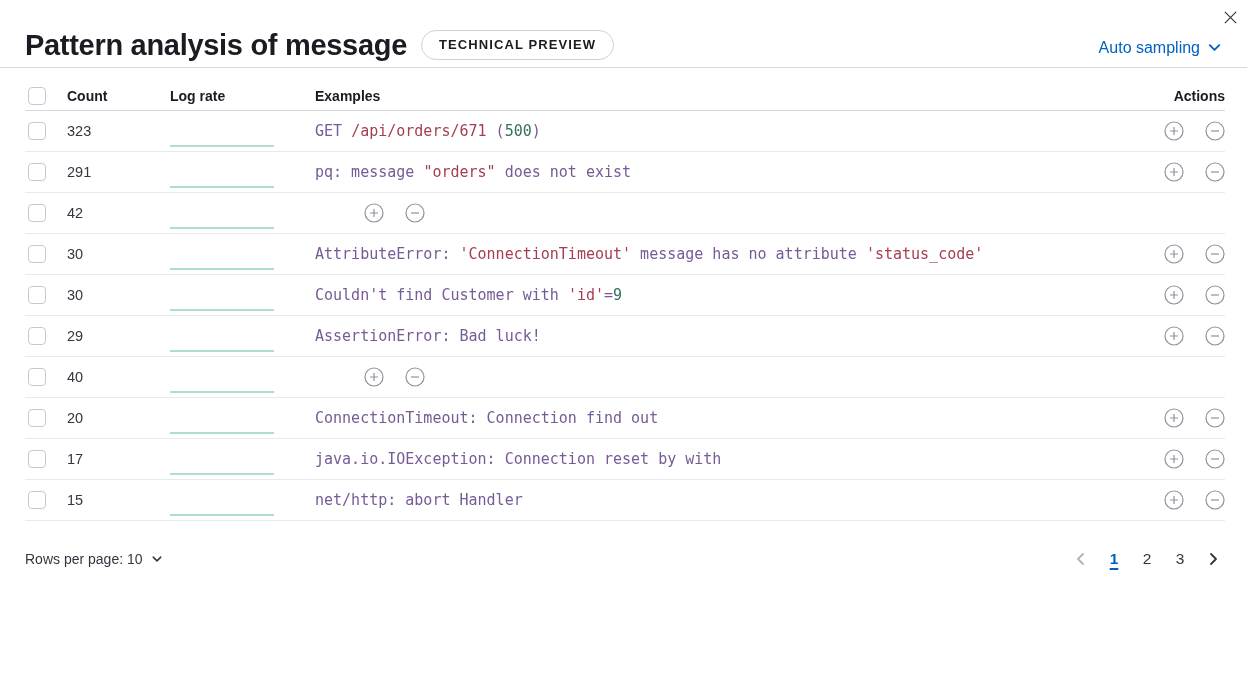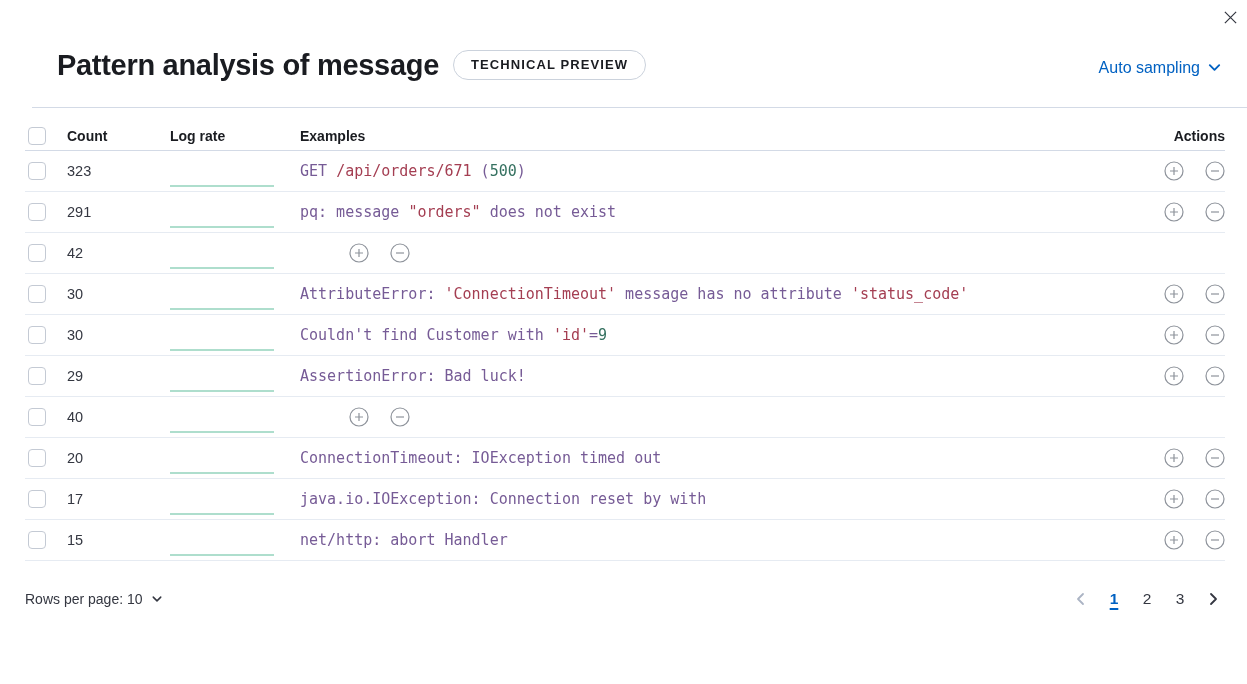--- a/index.html
+++ b/index.html
@@ -13,23 +13,22 @@
     background: #fff;
     overflow: hidden;
   }
 
   
   .flyout-header {
     display: flex;
     align-items: center;
     justify-content: space-between;
     padding: 24px 25px 0 25px;
-    height: 108px;
+    height: 68px;
     border-bottom: 1px solid #D3DAE6;
-    margin-left: 32px;
   }
   .title-row { display: flex; align-items: center; gap: 14px; }
   .page-title {
     font-size: 29px;
     font-weight: 700;
     color: #1A1C21;
     letter-spacing: -0.3px;
     line-height: 1.2;
   }
   .badge {
@@ -87,21 +86,21 @@
     color: #1A1C21;
   }
   .tr {
     display: flex;
     align-items: center;
     height: 41px;
     border-bottom: 1px solid #E6EBF2;
   }
   .c1 { width: 42px; padding-left: 3px; display: flex; align-items: center; }
   .c2 { width: 103px; }
-  .c3 { width: 130px; }
+  .c3 { width: 145px; }
   .c4 { flex: 1; overflow: hidden; white-space: nowrap; }
   .c5 { width: 110px; display: flex; justify-content: flex-end; align-items: center; gap: 21px; text-align: right; }
   .thead .c5 { display: block; }
 
   input.cb {
     appearance: none;
     -webkit-appearance: none;
     width: 18px; height: 18px;
     border: 1px solid #C4CAD4;
     border-radius: 4px;
@@ -922,21 +921,21 @@
                 <div class="bar">
                   <div class="seg orange" style="height: 0%;"></div>
                   <div class="seg green" style="height: 5%;"></div>
                 </div>
                 <div class="bar">
                   <div class="seg orange" style="height: 4%;"></div>
                   <div class="seg green" style="height: 20%;"></div>
                 </div>
               </div>
     </div>
-    <div class="c4 example"><span class="tok-p">ConnectionTimeout: IOException timed out</span></div>
+    <div class="c4 example"><span class="tok-p">ConnectionTimeout: Connection find out</span></div>
     <div class="c5">
       <button class="action-btn" aria-label="Filter for pattern">
         <svg width="20" height="20" viewBox="0 0 20 20">
           <circle cx="10" cy="10" r="9" stroke="#8E939B" stroke-width="1.2" fill="none"></circle>
           <path d="M6 10 H14 M10 6 V14" stroke="#8E939B" stroke-width="1.2" fill="none"></path>
         </svg>
       </button>
       <button class="action-btn" aria-label="Filter out pattern">
         <svg width="20" height="20" viewBox="0 0 20 20">
           <circle cx="10" cy="10" r="9" stroke="#8E939B" stroke-width="1.2" fill="none"></circle>

